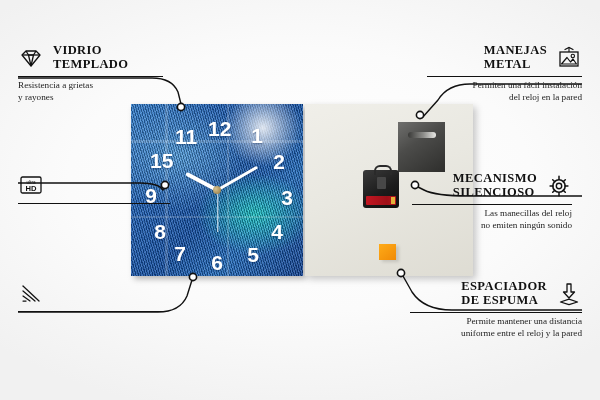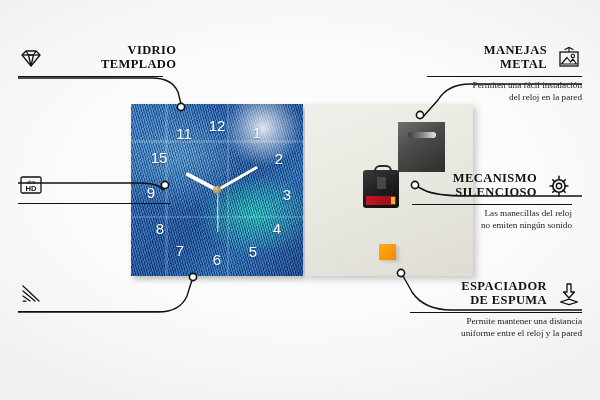--- a/index.html
+++ b/index.html
@@ -61,22 +61,22 @@
   .glow {
     position: absolute;
     left: 92px; top: -16px;
     width: 80px; height: 80px;
     background: radial-gradient(circle, rgba(255,255,255,0.85) 0%, rgba(255,255,255,0) 68%);
   }
   .numeral {
     position: absolute;
     color: #ffffff;
     font-family: "Liberation Sans", sans-serif;
-    font-weight: 400;
-    font-size: 15px;
+    font-weight: 700;
+    font-size: 21px;
     line-height: 1;
     text-shadow: 0 1px 2px rgba(0,30,80,0.45);
     width: 18px;
     text-align: center;
   }
   .hand {
     position: absolute;
     background: #ffffff;
     transform-origin: 50% 100%;
     box-shadow: 0 1px 2px rgba(0,25,70,0.4);
@@ -183,22 +183,22 @@
   .c-title {
     font-family: "Liberation Serif", serif;
     font-weight: 700;
     font-size: 12.5px;
     line-height: 13.5px;
     letter-spacing: 0.4px;
     color: #111111;
     text-transform: uppercase;
     white-space: pre-line;
   }
-  .callout.left .c-title { text-align: right; margin-left: 48px; }
-  .callout.right .c-title { text-align: right; }
+  .callout.left .c-title { text-align: left; }
+  .callout.right .c-title { text-align: left; }
   .rule {
     height: 1px;
     background: #111111;
     margin-top: 5px;
   }
   .c-desc {
     font-family: "Liberation Serif", serif;
     font-size: 9.2px;
     line-height: 11.5px;
     color: #1d1d1d;
@@ -290,20 +290,22 @@
             <path d="M8 6 L10.5 10 L13 21"></path>
             <path d="M18 6 L15.5 10 L13 21"></path>
             <path d="M10.5 10 L15.5 10"></path>
           </g>
         </svg>
       </span>
       <span class="c-title">VIDRIO
 TEMPLADO</span>
     </div>
     <div class="rule"></div>
+    <div class="c-desc">Resistencia a grietas
+y rayones</div>
   </div>
 
   <div class="callout left" style="left:18px; top:172px; width:152px;">
     <div class="head">
       <span class="ico">
         <svg viewBox="0 0 26 26">
           <rect x="3" y="5" width="20" height="16" rx="1.5" fill="none" stroke="#111" stroke-width="1.3"></rect>
           <text x="13" y="12" font-family="Liberation Sans, sans-serif" font-size="4.6" text-anchor="middle" fill="#111">ultra</text>
           <text x="13" y="19" font-family="Liberation Sans, sans-serif" font-size="7.6" font-weight="bold" text-anchor="middle" fill="#111">HD</text>
         </svg>

